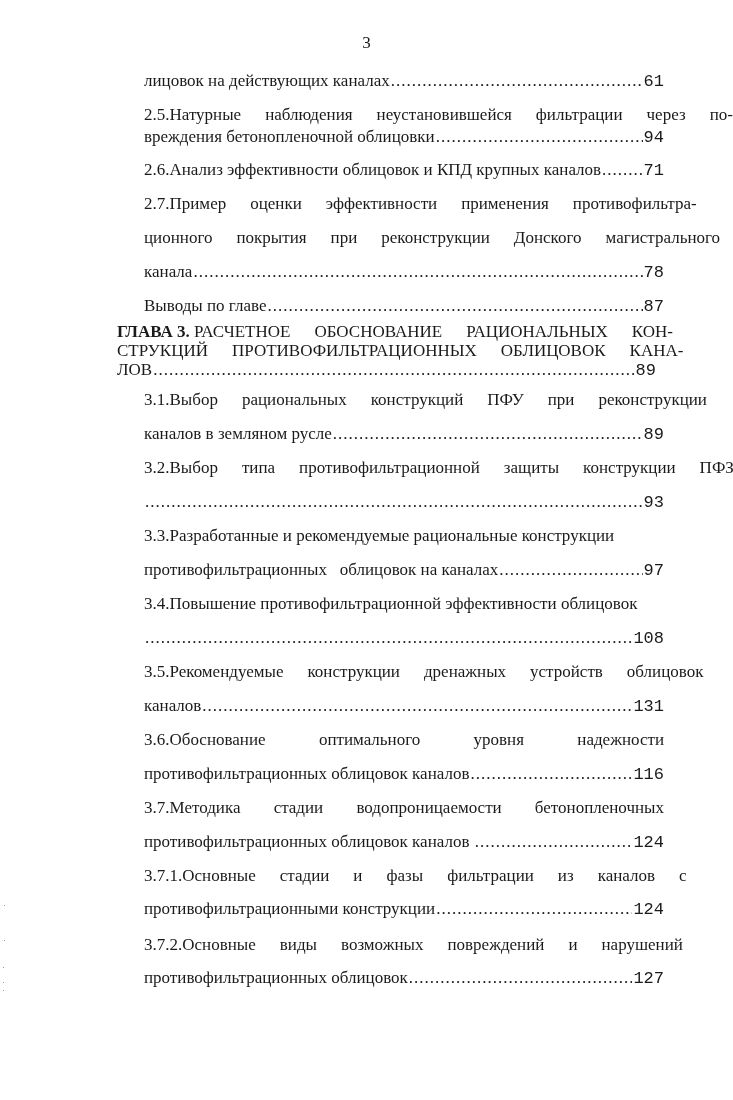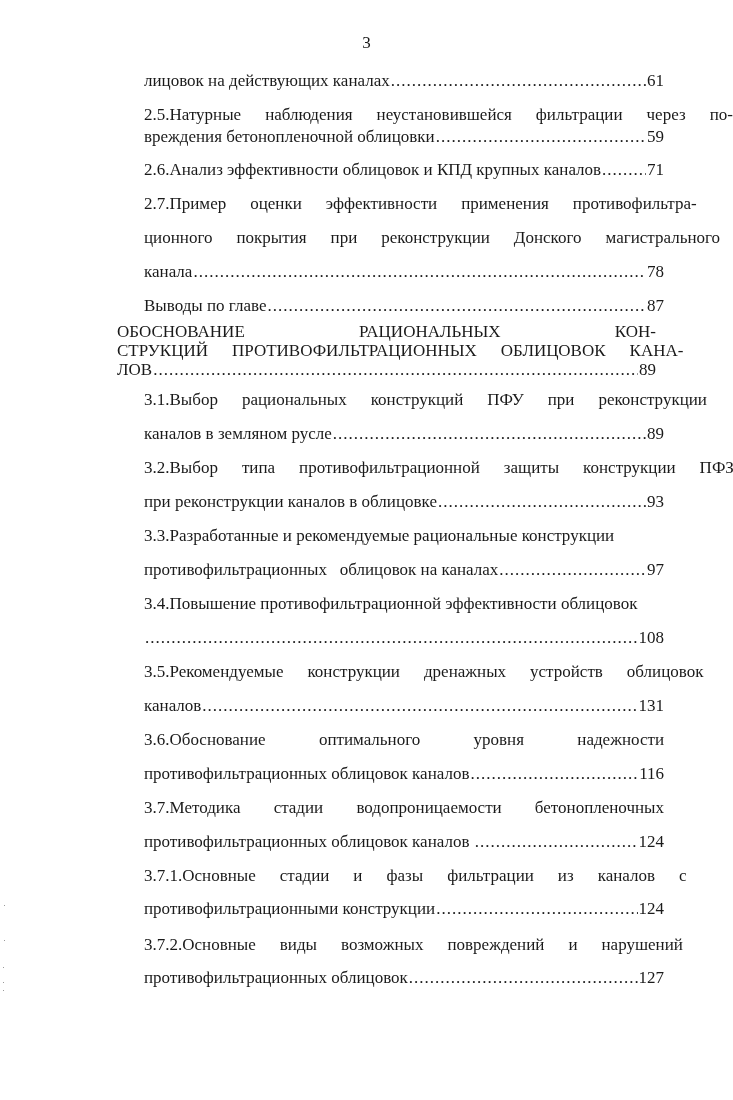--- a/index.html
+++ b/index.html
@@ -6,21 +6,21 @@
   body { width: 733px; height: 1100px; position: relative; overflow: hidden;
          font-family: "Liberation Serif", "DejaVu Serif", serif; color: #1a1a1a; }
   .page-number { position: absolute; top: 33px; left: 0; width: 733px; text-align: center; font-size: 17px; }
   .line { position: absolute; font-size: 17px; white-space: nowrap; line-height: 20px; }
   .ind { left: 144px; width: 520px; }
   .full { left: 117px; width: 539px; }
   .dotted { display: flex; align-items: baseline; }
   .dotted .t { flex: 0 0 auto; }
   .dotted .d { flex: 1 1 auto; overflow: hidden; letter-spacing: 1px; margin: 0 1px; }
   .dotted .d::before { content: "..............................................................................................................................................................................................................."; }
-  .dotted .p { flex: 0 0 auto; }
+  .dotted .p { flex: 0 0 auto; font-family: Liberation Mono, monospace; }
   .just { display: flex; justify-content: space-between; gap: 24px; }
   .chapter { font-size: 17px; }
   .bold { font-weight: bold; }
   .speck { position: absolute; width: 1px; height: 1px; background: #999; }
 </style>
 </head>
 <body>
 
 <div class="page-number">3</div>
 
@@ -34,21 +34,21 @@
   <span>2.5.Натурные</span>
     <span>наблюдения</span>
     <span>неустановившейся</span>
     <span>фильтрации</span>
     <span>через</span>
     <span>по-</span>
 </div>
 <div class="line ind dotted" style="top:127px">
   <span class="t">вреждения бетонопленочной облицовки</span>
     <span class="d"></span>
-    <span class="p">59</span>
+    <span class="p">94</span>
 </div>
 
 <div class="line ind dotted" style="top:160px">
   <span class="t">2.6.Анализ эффективности облицовок и КПД крупных каналов</span>
     <span class="d"></span>
     <span class="p">71</span>
 </div>
 
 <div class="line ind just" style="top:194px">
   <span>2.7.Пример</span>
@@ -71,20 +71,21 @@
     <span class="p">78</span>
 </div>
 
 <div class="line ind dotted" style="top:296px">
   <span class="t">Выводы по главе</span>
     <span class="d"></span>
     <span class="p">87</span>
 </div>
 
 <div class="line full just chapter" style="top:322px">
+  <span><span class="bold">ГЛАВА 3.</span> <span>РАСЧЕТНОЕ</span></span>
     <span>ОБОСНОВАНИЕ</span>
     <span>РАЦИОНАЛЬНЫХ</span>
     <span>КОН-</span>
 </div>
 <div class="line full just chapter" style="top:341px">
   <span>СТРУКЦИЙ</span>
     <span>ПРОТИВОФИЛЬТРАЦИОННЫХ</span>
     <span>ОБЛИЦОВОК</span>
     <span>КАНА-</span>
 </div>
@@ -110,21 +111,20 @@
 
 <div class="line ind just" style="top:458px">
   <span>3.2.Выбор</span>
     <span>типа</span>
     <span>противофильтрационной</span>
     <span>защиты</span>
     <span>конструкции</span>
     <span>ПФЗ</span>
 </div>
 <div class="line ind dotted" style="top:492px">
-  <span class="t">при реконструкции каналов в облицовке</span>
     <span class="d"></span>
     <span class="p">93</span>
 </div>
 
 <div class="line ind" style="top:526px">
   <span>3.3.Разработанные и рекомендуемые рациональные конструкции</span>
 </div>
 <div class="line ind dotted" style="top:560px">
   <span class="t" style="white-space:pre">противофильтрационных   облицовок на каналах</span>
     <span class="d"></span>

